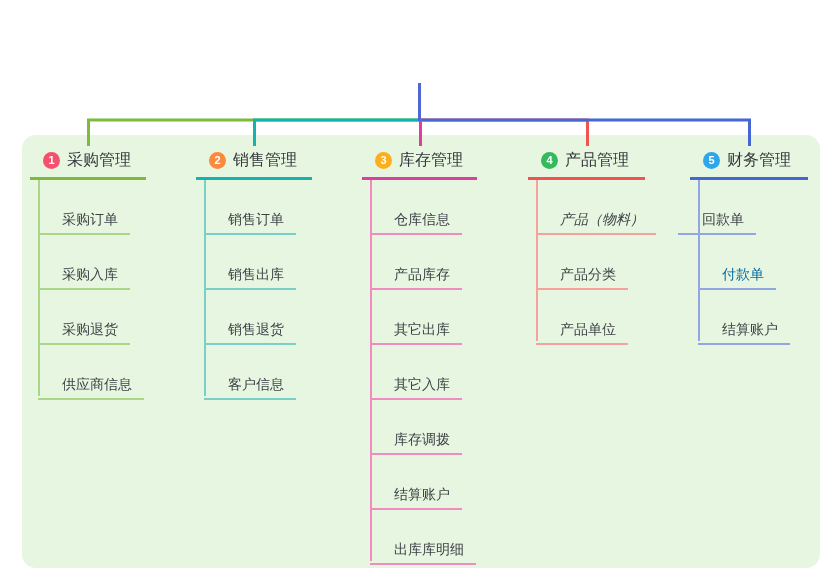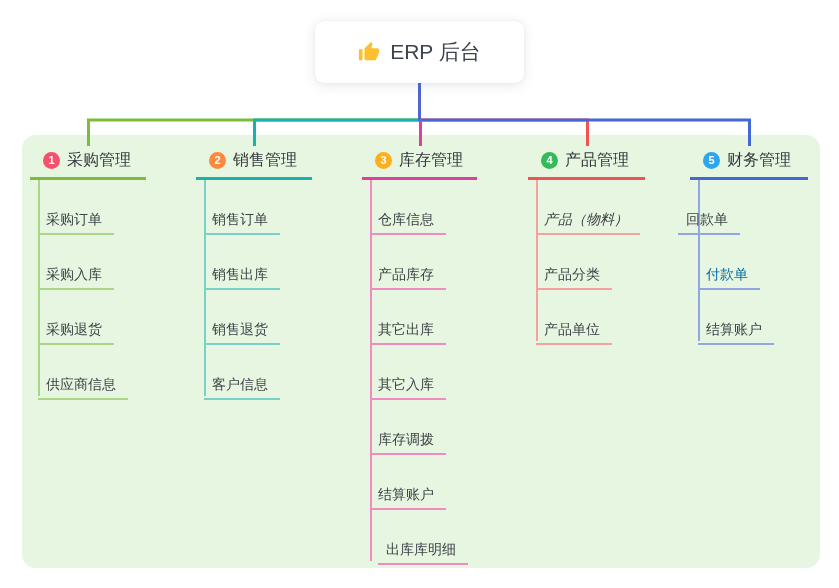--- a/index.html
+++ b/index.html
@@ -26,45 +26,39 @@
     font-size:16px;font-weight:500;cursor:pointer;white-space:nowrap;
   }
   .badge{
     width:17px;height:17px;border-radius:50%;flex:0 0 auto;
     display:flex;align-items:center;justify-content:center;
     color:#fff;font-size:11px;font-weight:bold;line-height:1;
   }
   .v-connector{position:absolute;width:2px;}
   .branch-item{
     position:absolute;height:28px;box-sizing:content-box;
-    display:flex;align-items:flex-end;padding:0 12px 4px 8px;
+    display:flex;align-items:flex-end;padding:0 12px 4px 24px;
     font-size:14px;white-space:nowrap;cursor:pointer;
   }
 </style>
 </head>
 <body>
 
 <div id="canvas">
   <div id="panel" style="background: rgb(231, 246, 225);"></div>
 
   <svg id="connector-svg" viewBox="0 0 839 588" xmlns="http://www.w3.org/2000/svg">
       <path d="M587.5,146 V120 H419" fill="none" stroke="#f15352" stroke-width="3"></path>
       <path d="M88.5,146 V120 H419" fill="none" stroke="#7cbb3c" stroke-width="3"></path>
       <path d="M254.5,146 V120 H419" fill="none" stroke="#16b3ae" stroke-width="3"></path>
       <path d="M749.5,146 V120 H419" fill="none" stroke="#4566d5" stroke-width="3"></path>
       <path d="M420.5,146 V120 H419" fill="none" stroke="#dd3f9e" stroke-width="3"></path>
       <path d="M419.5,83 V121" fill="none" stroke="#5066d2" stroke-width="3"></path>
     </svg>
 
-  <div id="root-card" style="color: rgb(60, 66, 78);">
-    <svg viewBox="0 0 24 24" id="root-icon" style="fill: rgb(252, 192, 46);">
-      <path d="M1 21h4V9H1v12zM23 10c0-1.1-.9-2-2-2h-6.31l.95-4.57.03-.32c0-.41-.17-.79-.44-1.06L14.17 1 7.59 7.59C7.22 7.95 7 8.45 7 9v10c0 1.1.9 2 2 2h9c.83 0 1.54-.5 1.84-1.22l3.02-7.05c.09-.23.14-.47.14-.73v-2z"></path>
-    </svg>
-    <span>ERP 后台</span>
-  </div>
 
   <div id="branches">
       <div class="branch-title" style="left: 30px; top: 144px; width: 103px; border-bottom: 3px solid rgb(124, 187, 60); color: rgb(53, 56, 61);">
         <span class="badge" style="background: rgb(244, 81, 108);">1</span>
         <span>采购管理</span>
       </div>
       <div class="v-connector" style="left: 38px; top: 180px; height: 216px; background: rgb(171, 214, 136);"></div>
       <div class="branch-item" style="left: 38px; top: 201px; border-bottom: 2px solid rgb(171, 214, 136); color: rgb(62, 66, 71);">采购订单</div>
       <div class="branch-item" style="left: 38px; top: 256px; border-bottom: 2px solid rgb(171, 214, 136); color: rgb(62, 66, 71);">采购入库</div>
       <div class="branch-item" style="left: 38px; top: 311px; border-bottom: 2px solid rgb(171, 214, 136); color: rgb(62, 66, 71);">采购退货</div>
@@ -82,21 +76,21 @@
         <span class="badge" style="background: rgb(251, 175, 31);">3</span>
         <span>库存管理</span>
       </div>
       <div class="v-connector" style="left: 370px; top: 180px; height: 381px; background: rgb(240, 140, 193);"></div>
       <div class="branch-item" style="left: 370px; top: 201px; border-bottom: 2px solid rgb(240, 140, 193); color: rgb(62, 66, 71);">仓库信息</div>
       <div class="branch-item" style="left: 370px; top: 256px; border-bottom: 2px solid rgb(240, 140, 193); color: rgb(62, 66, 71);">产品库存</div>
       <div class="branch-item" style="left: 370px; top: 311px; border-bottom: 2px solid rgb(240, 140, 193); color: rgb(62, 66, 71);">其它出库</div>
       <div class="branch-item" style="left: 370px; top: 366px; border-bottom: 2px solid rgb(240, 140, 193); color: rgb(62, 66, 71);">其它入库</div>
       <div class="branch-item" style="left: 370px; top: 421px; border-bottom: 2px solid rgb(240, 140, 193); color: rgb(62, 66, 71);">库存调拨</div>
       <div class="branch-item" style="left: 370px; top: 476px; border-bottom: 2px solid rgb(240, 140, 193); color: rgb(62, 66, 71);">结算账户</div>
-      <div class="branch-item" style="left: 378px; top: 531px; border-bottom: 2px solid rgb(240, 140, 193); color: rgb(62, 66, 71); font-family: Liberation Serif, serif;">出库库明细</div>
+      <div class="branch-item" style="left: 370px; top: 531px; border-bottom: 2px solid rgb(240, 140, 193); color: rgb(62, 66, 71); font-family: Liberation Serif, serif;">出库库明细</div>
       <div class="branch-title" style="left: 528px; top: 144px; width: 104px; border-bottom: 3px solid rgb(241, 83, 82); color: rgb(53, 56, 61);">
         <span class="badge" style="background: rgb(54, 185, 93);">4</span>
         <span>产品管理</span>
       </div>
       <div class="v-connector" style="left: 536px; top: 180px; height: 161px; background: rgb(248, 160, 155);"></div>
       <div class="branch-item" style="left: 536px; top: 201px; border-bottom: 2px solid rgb(248, 160, 155); color: rgb(62, 66, 71); font-style: italic;">产品（物料）</div>
       <div class="branch-item" style="left: 536px; top: 256px; border-bottom: 2px solid rgb(248, 160, 155); color: rgb(62, 66, 71);">产品分类</div>
       <div class="branch-item" style="left: 536px; top: 311px; border-bottom: 2px solid rgb(248, 160, 155); color: rgb(62, 66, 71);">产品单位</div>
       <div class="branch-title" style="left: 690px; top: 144px; width: 105px; border-bottom: 3px solid rgb(69, 102, 213); color: rgb(53, 56, 61);">
         <span class="badge" style="background: rgb(46, 166, 233);">5</span>

